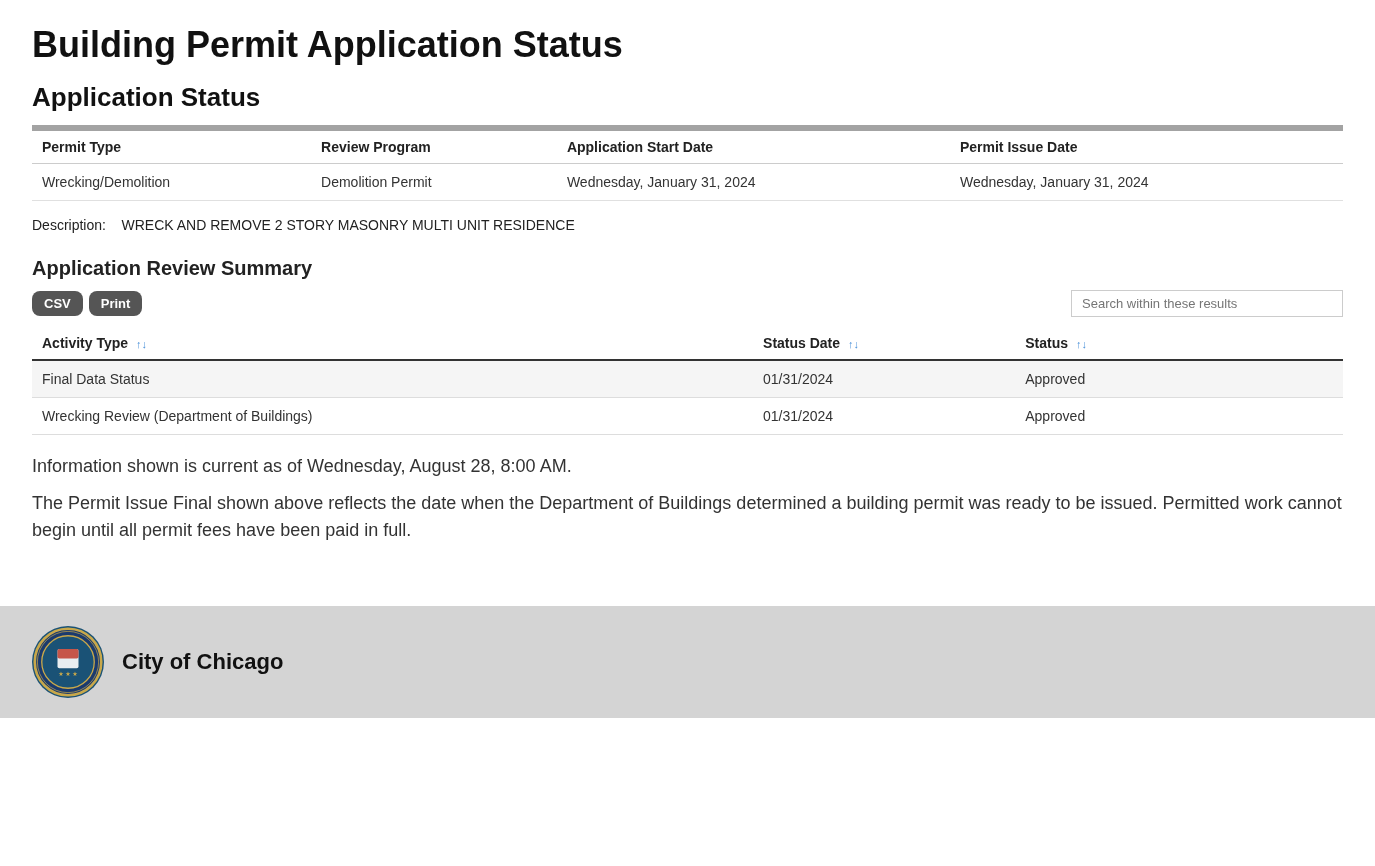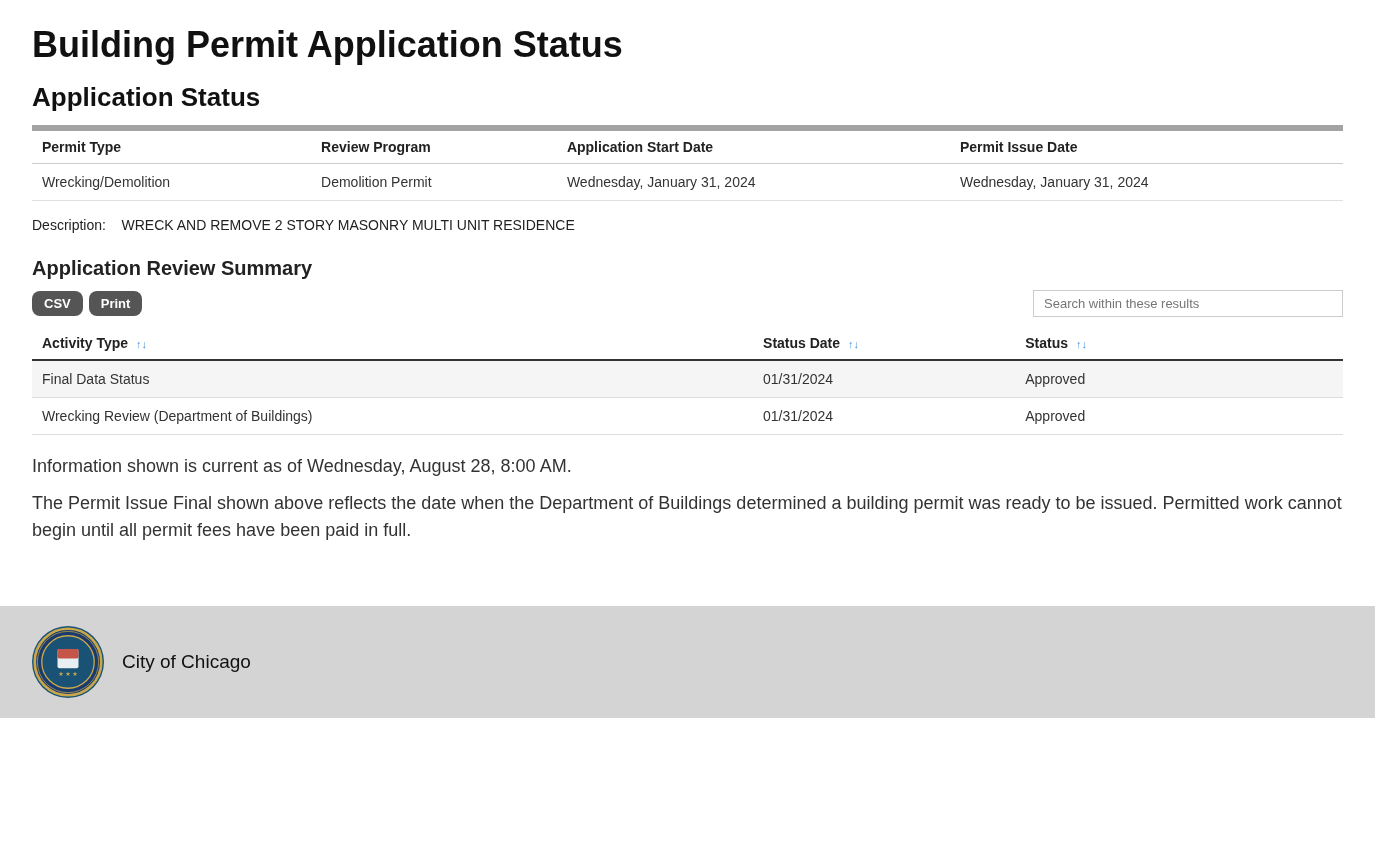--- a/index.html
+++ b/index.html
@@ -95,21 +95,21 @@
       font-size: 13px;
       cursor: pointer;
       border-radius: 8px;
       font-weight: bold;
     }
 
     .search-input {
       border: 1px solid #ccc;
       padding: 5px 10px;
       font-size: 13px;
-      width: 310px;
+      width: 272px;
       color: #ec4899;
       outline: none;
     }
 
     
     .activity-table {
       width: 100%;
       border-collapse: collapse;
       margin-bottom: 18px;
     }
@@ -176,22 +176,22 @@
       border-radius: 50%;
       background: #1a5276;
       display: flex;
       align-items: center;
       justify-content: center;
       overflow: hidden;
       flex-shrink: 0;
     }
 
     .footer-city-name {
-      font-size: 19px;
-      font-weight: normal;
+      font-size: 22px;
+      font-weight: bold;
       color: #111;
     }
 
     
     .seal-svg {
       width: 70px;
       height: 70px;
     }
   </style>
 </head>

